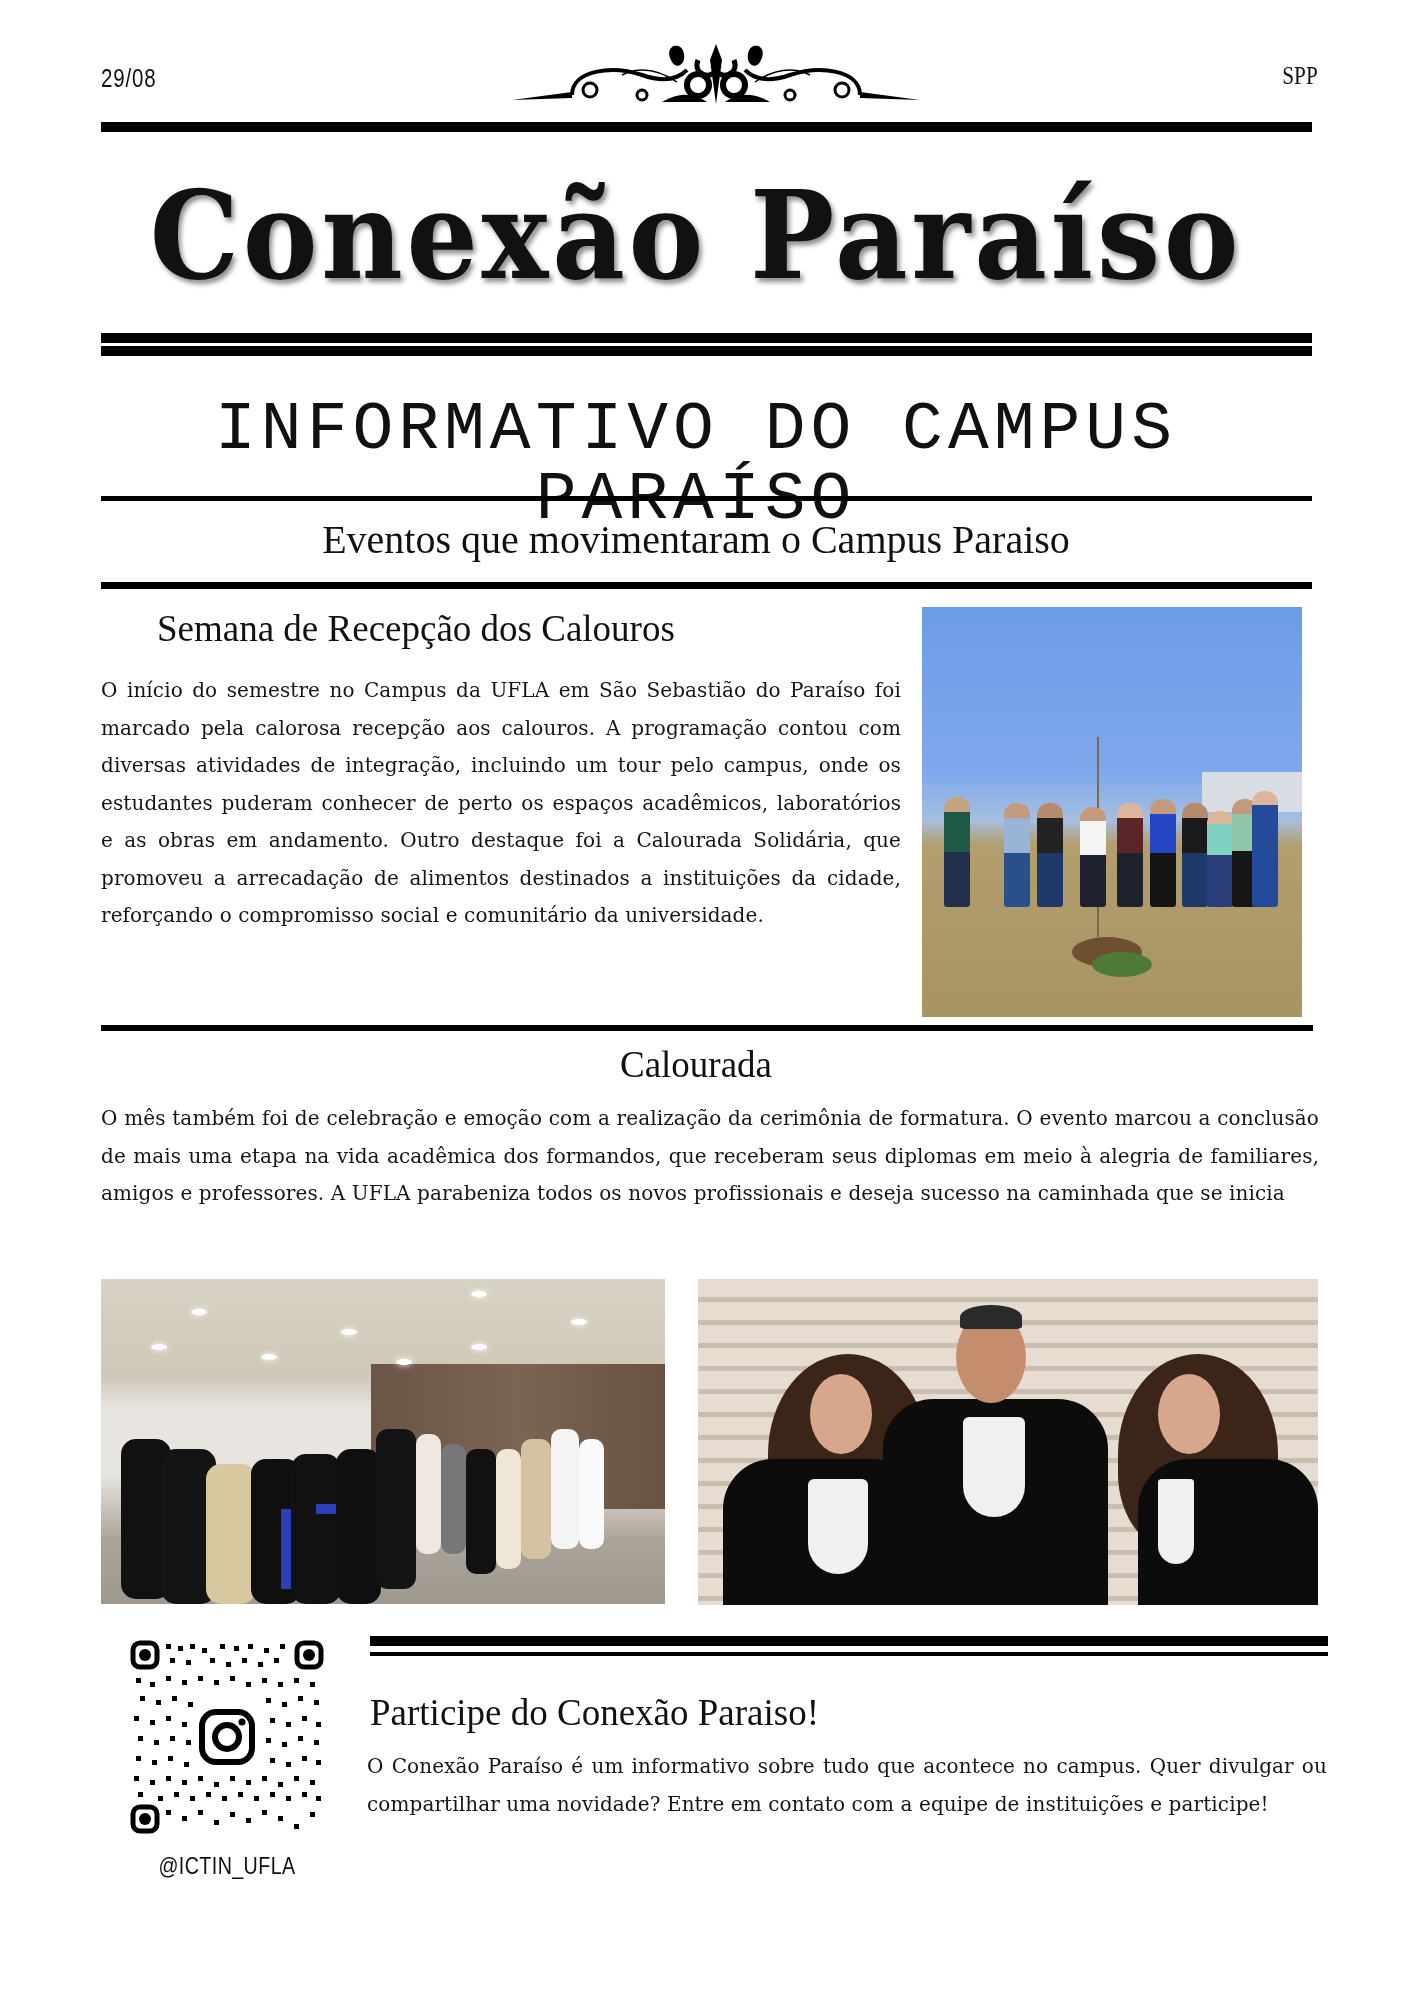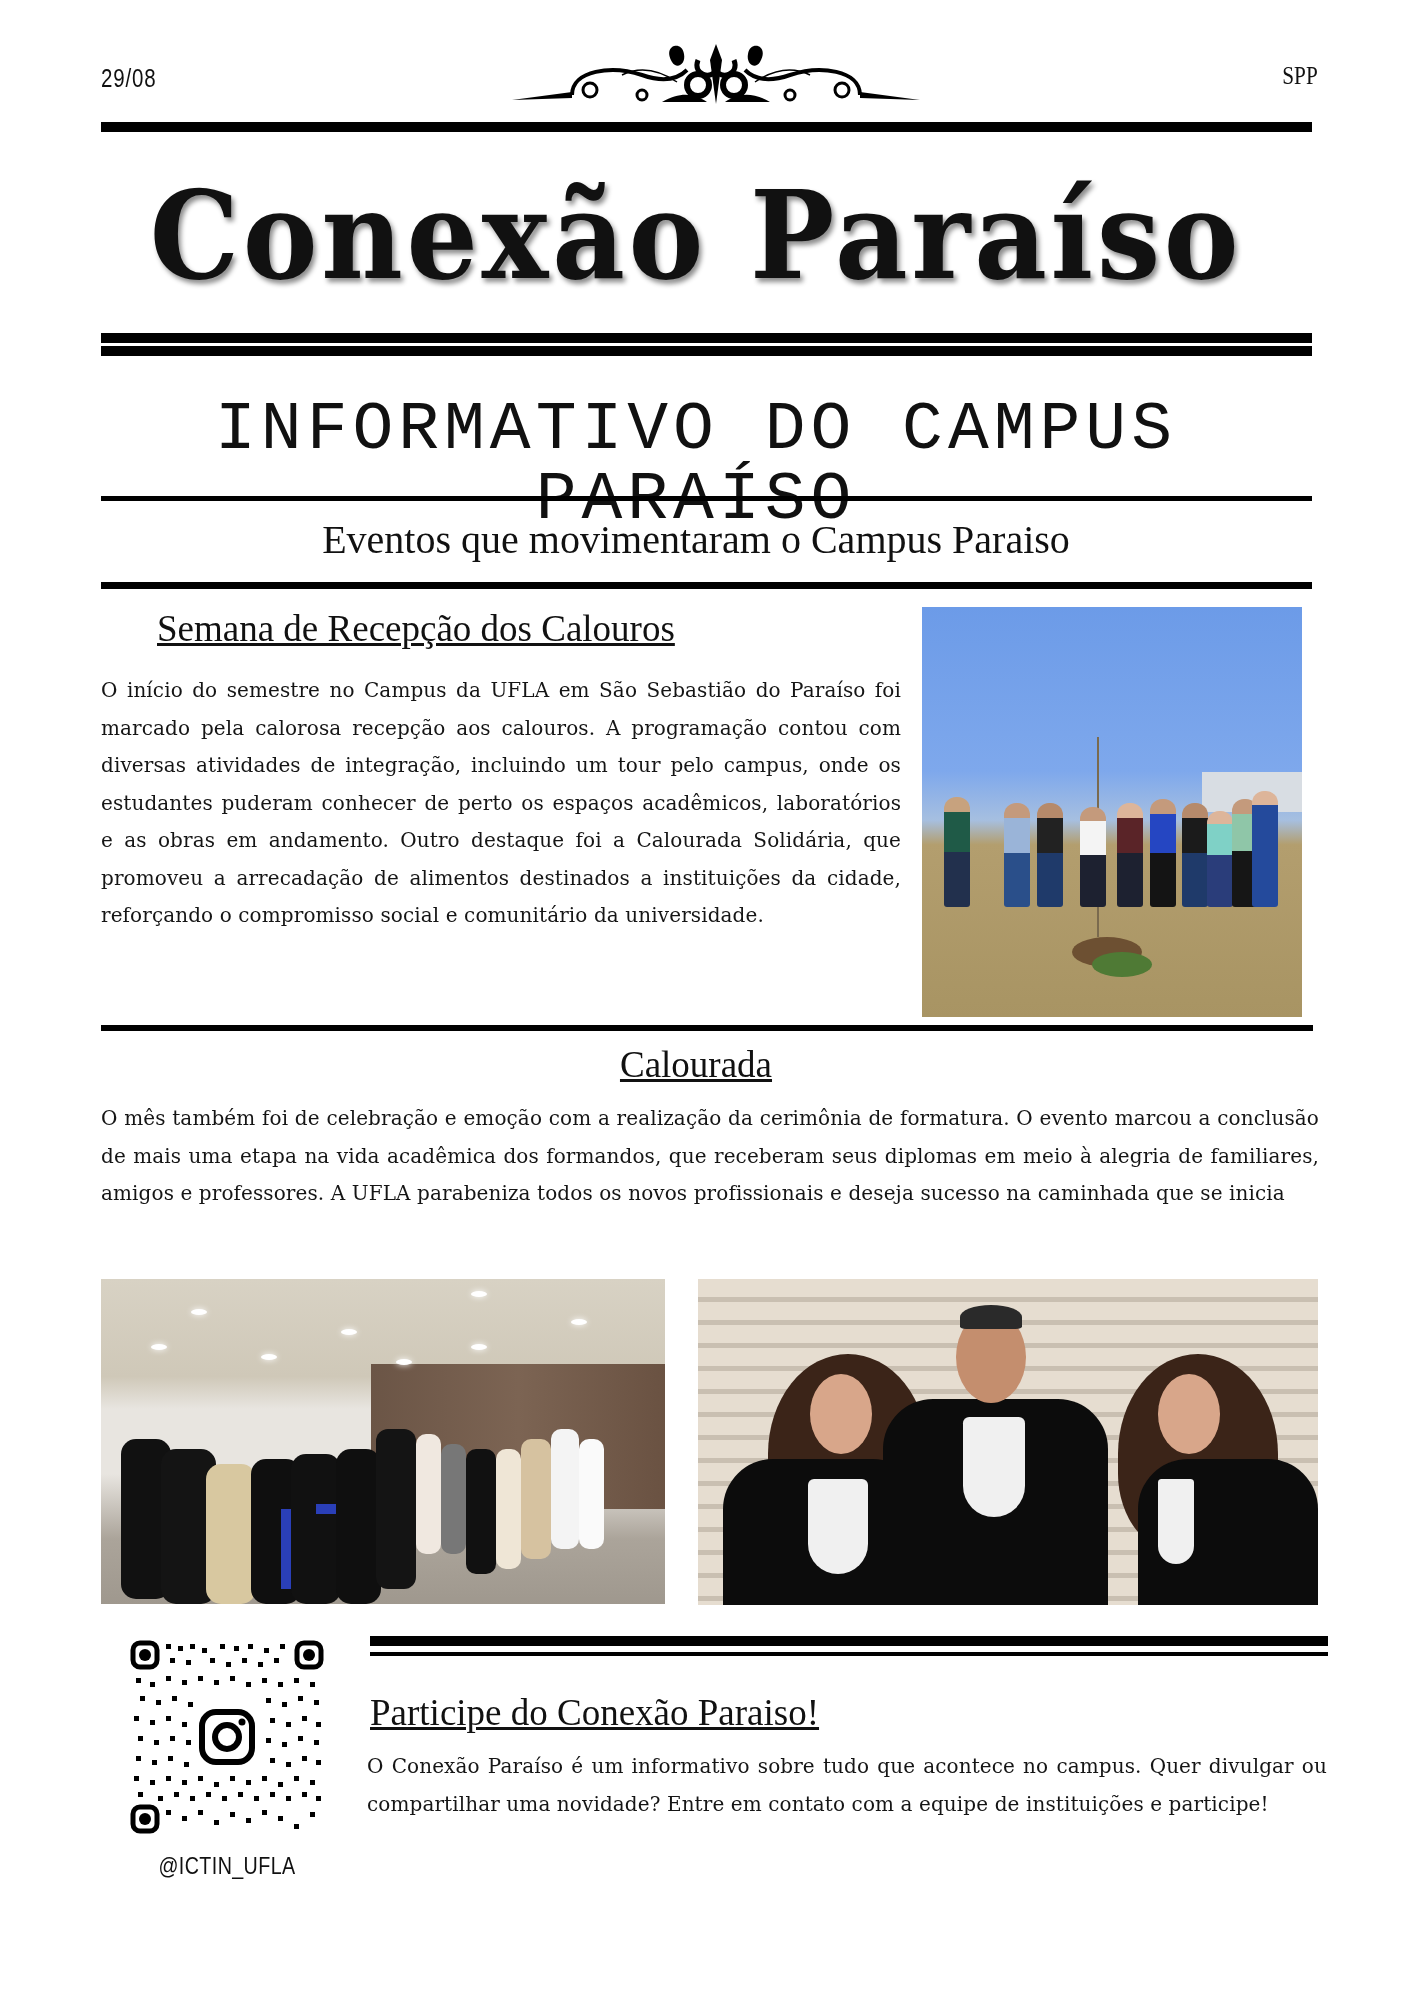--- a/index.html
+++ b/index.html
@@ -28,21 +28,21 @@
     font-family: Liberation Mono, monospace; font-size: 68px; line-height: 70px;
     letter-spacing: 5px;
   }
 
   .section-headline {
     left: 80px; width: 1232px; top: 512px; height: 56px; text-align: center;
     font-family: "Liberation Serif", serif; font-size: 40px; line-height: 56px;
   }
 
   .article-title {
-    font-family: "Liberation Serif", serif; font-size: 37px; line-height: 50px; text-decoration: underline;
+    font-family: "Liberation Serif", serif; font-size: 37px; line-height: 50px;
   }
 
   .body-text {
     font-family: "DejaVu Serif", serif; font-size: 20px; line-height: 37.5px;
     text-align: justify; color: #151515; letter-spacing: 0.1px;
   }
 
   .photo { position: absolute; overflow: hidden; }
 
   

